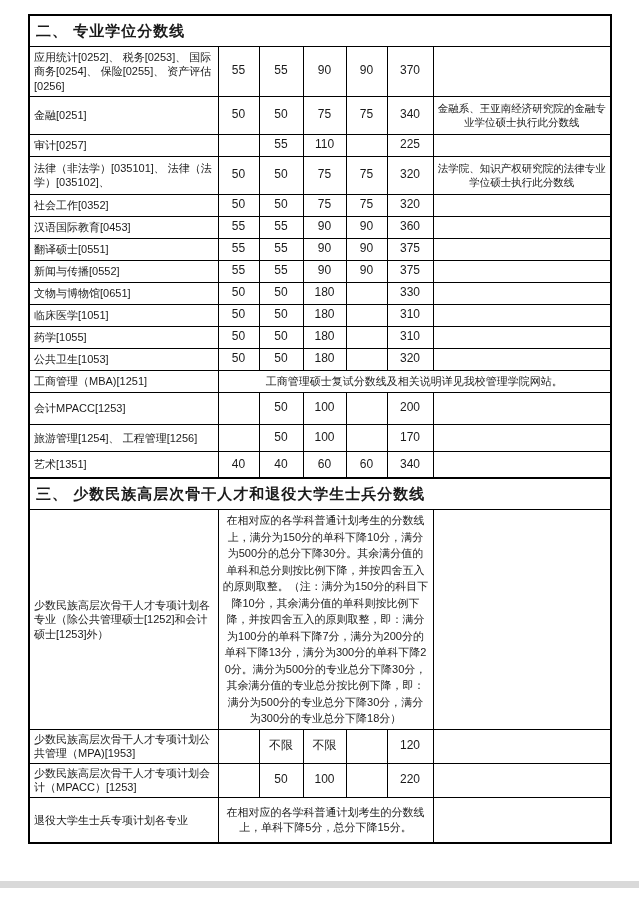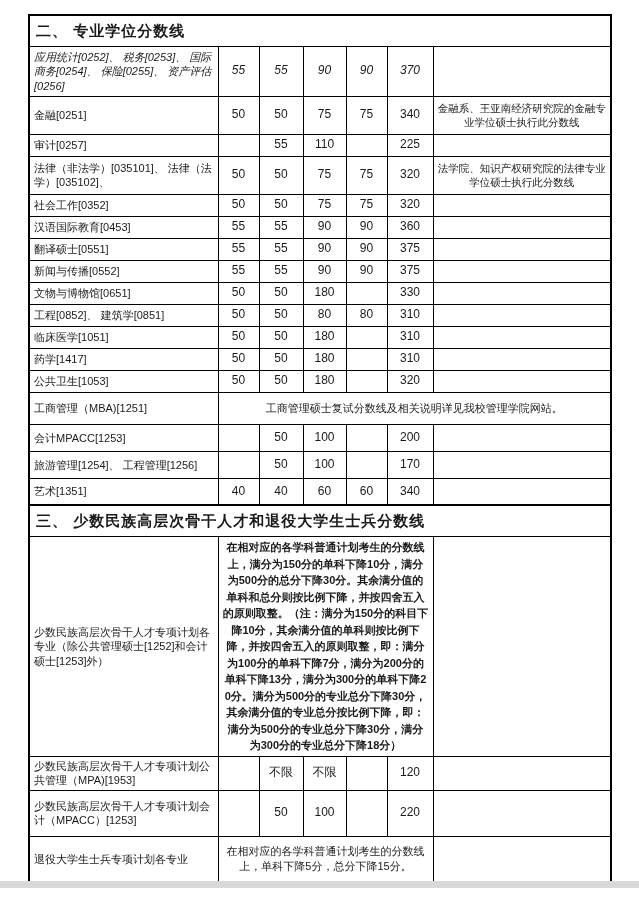--- a/index.html
+++ b/index.html
@@ -39,24 +39,24 @@
     padding: 5px 6px;
     letter-spacing: 1px;
     border-top: 2px solid #000;
     border-bottom: 1px solid #000;
     word-break: keep-all;
   }
   td.name-cell  { text-align: left; }
   td.score-cell { text-align: center; font-size: 12px; }
   td.note-cell  { text-align: center; font-size: 10.5px; line-height: 1.35; }
   td.span-cell  { text-align: center; font-size: 11px; }
-  td.span-cell.bold { font-weight: bold; line-height: 1.5; }
+  td.span-cell.bold { font-weight: normal; line-height: 1.5; }
   tr.thick-top td { border-top: 2px solid #000; }
   
-  tr:nth-child(2)  { height: 50px; font-style: italic; }
+  tr:nth-child(2)  { height: 50px; }
   tr:nth-child(3)  { height: 38px; }
   tr:nth-child(5)  { height: 38px; }
   tr:nth-child(15) { height: 32px; }
   tr:nth-child(16), tr:nth-child(17), tr:nth-child(18) { height: 27px; }
   tr:nth-child(20) { height: 32px; }
   tr:nth-child(22), tr:nth-child(23) { height: 46px; }
   tr:nth-child(24) { height: 40px; }
   .bottom-strip {
     position: absolute;
     left: 0; bottom: 0;
@@ -157,39 +157,30 @@
         <tr>
           <td class="name-cell">文物与博物馆[0651]</td>
           <td class="score-cell">50</td>
           <td class="score-cell">50</td>
           <td class="score-cell">180</td>
           <td class="score-cell"></td>
           <td class="score-cell">330</td>
           <td class="note-cell"></td>
         </tr>
         <tr>
-          <td class="name-cell">工程[0852]、 建筑学[0851]</td>
-          <td class="score-cell">50</td>
-          <td class="score-cell">50</td>
-          <td class="score-cell">80</td>
-          <td class="score-cell">80</td>
+          <td class="name-cell">临床医学[1051]</td>
+          <td class="score-cell">50</td>
+          <td class="score-cell">50</td>
+          <td class="score-cell">180</td>
+          <td class="score-cell"></td>
           <td class="score-cell">310</td>
           <td class="note-cell"></td>
         </tr>
         <tr>
-          <td class="name-cell">临床医学[1051]</td>
-          <td class="score-cell">50</td>
-          <td class="score-cell">50</td>
-          <td class="score-cell">180</td>
-          <td class="score-cell"></td>
-          <td class="score-cell">310</td>
-          <td class="note-cell"></td>
-        </tr>
-        <tr>
-          <td class="name-cell">药学[1417]</td>
+          <td class="name-cell">药学[1055]</td>
           <td class="score-cell">50</td>
           <td class="score-cell">50</td>
           <td class="score-cell">180</td>
           <td class="score-cell"></td>
           <td class="score-cell">310</td>
           <td class="note-cell"></td>
         </tr>
         <tr>
           <td class="name-cell">公共卫生[1053]</td>
           <td class="score-cell">50</td>

